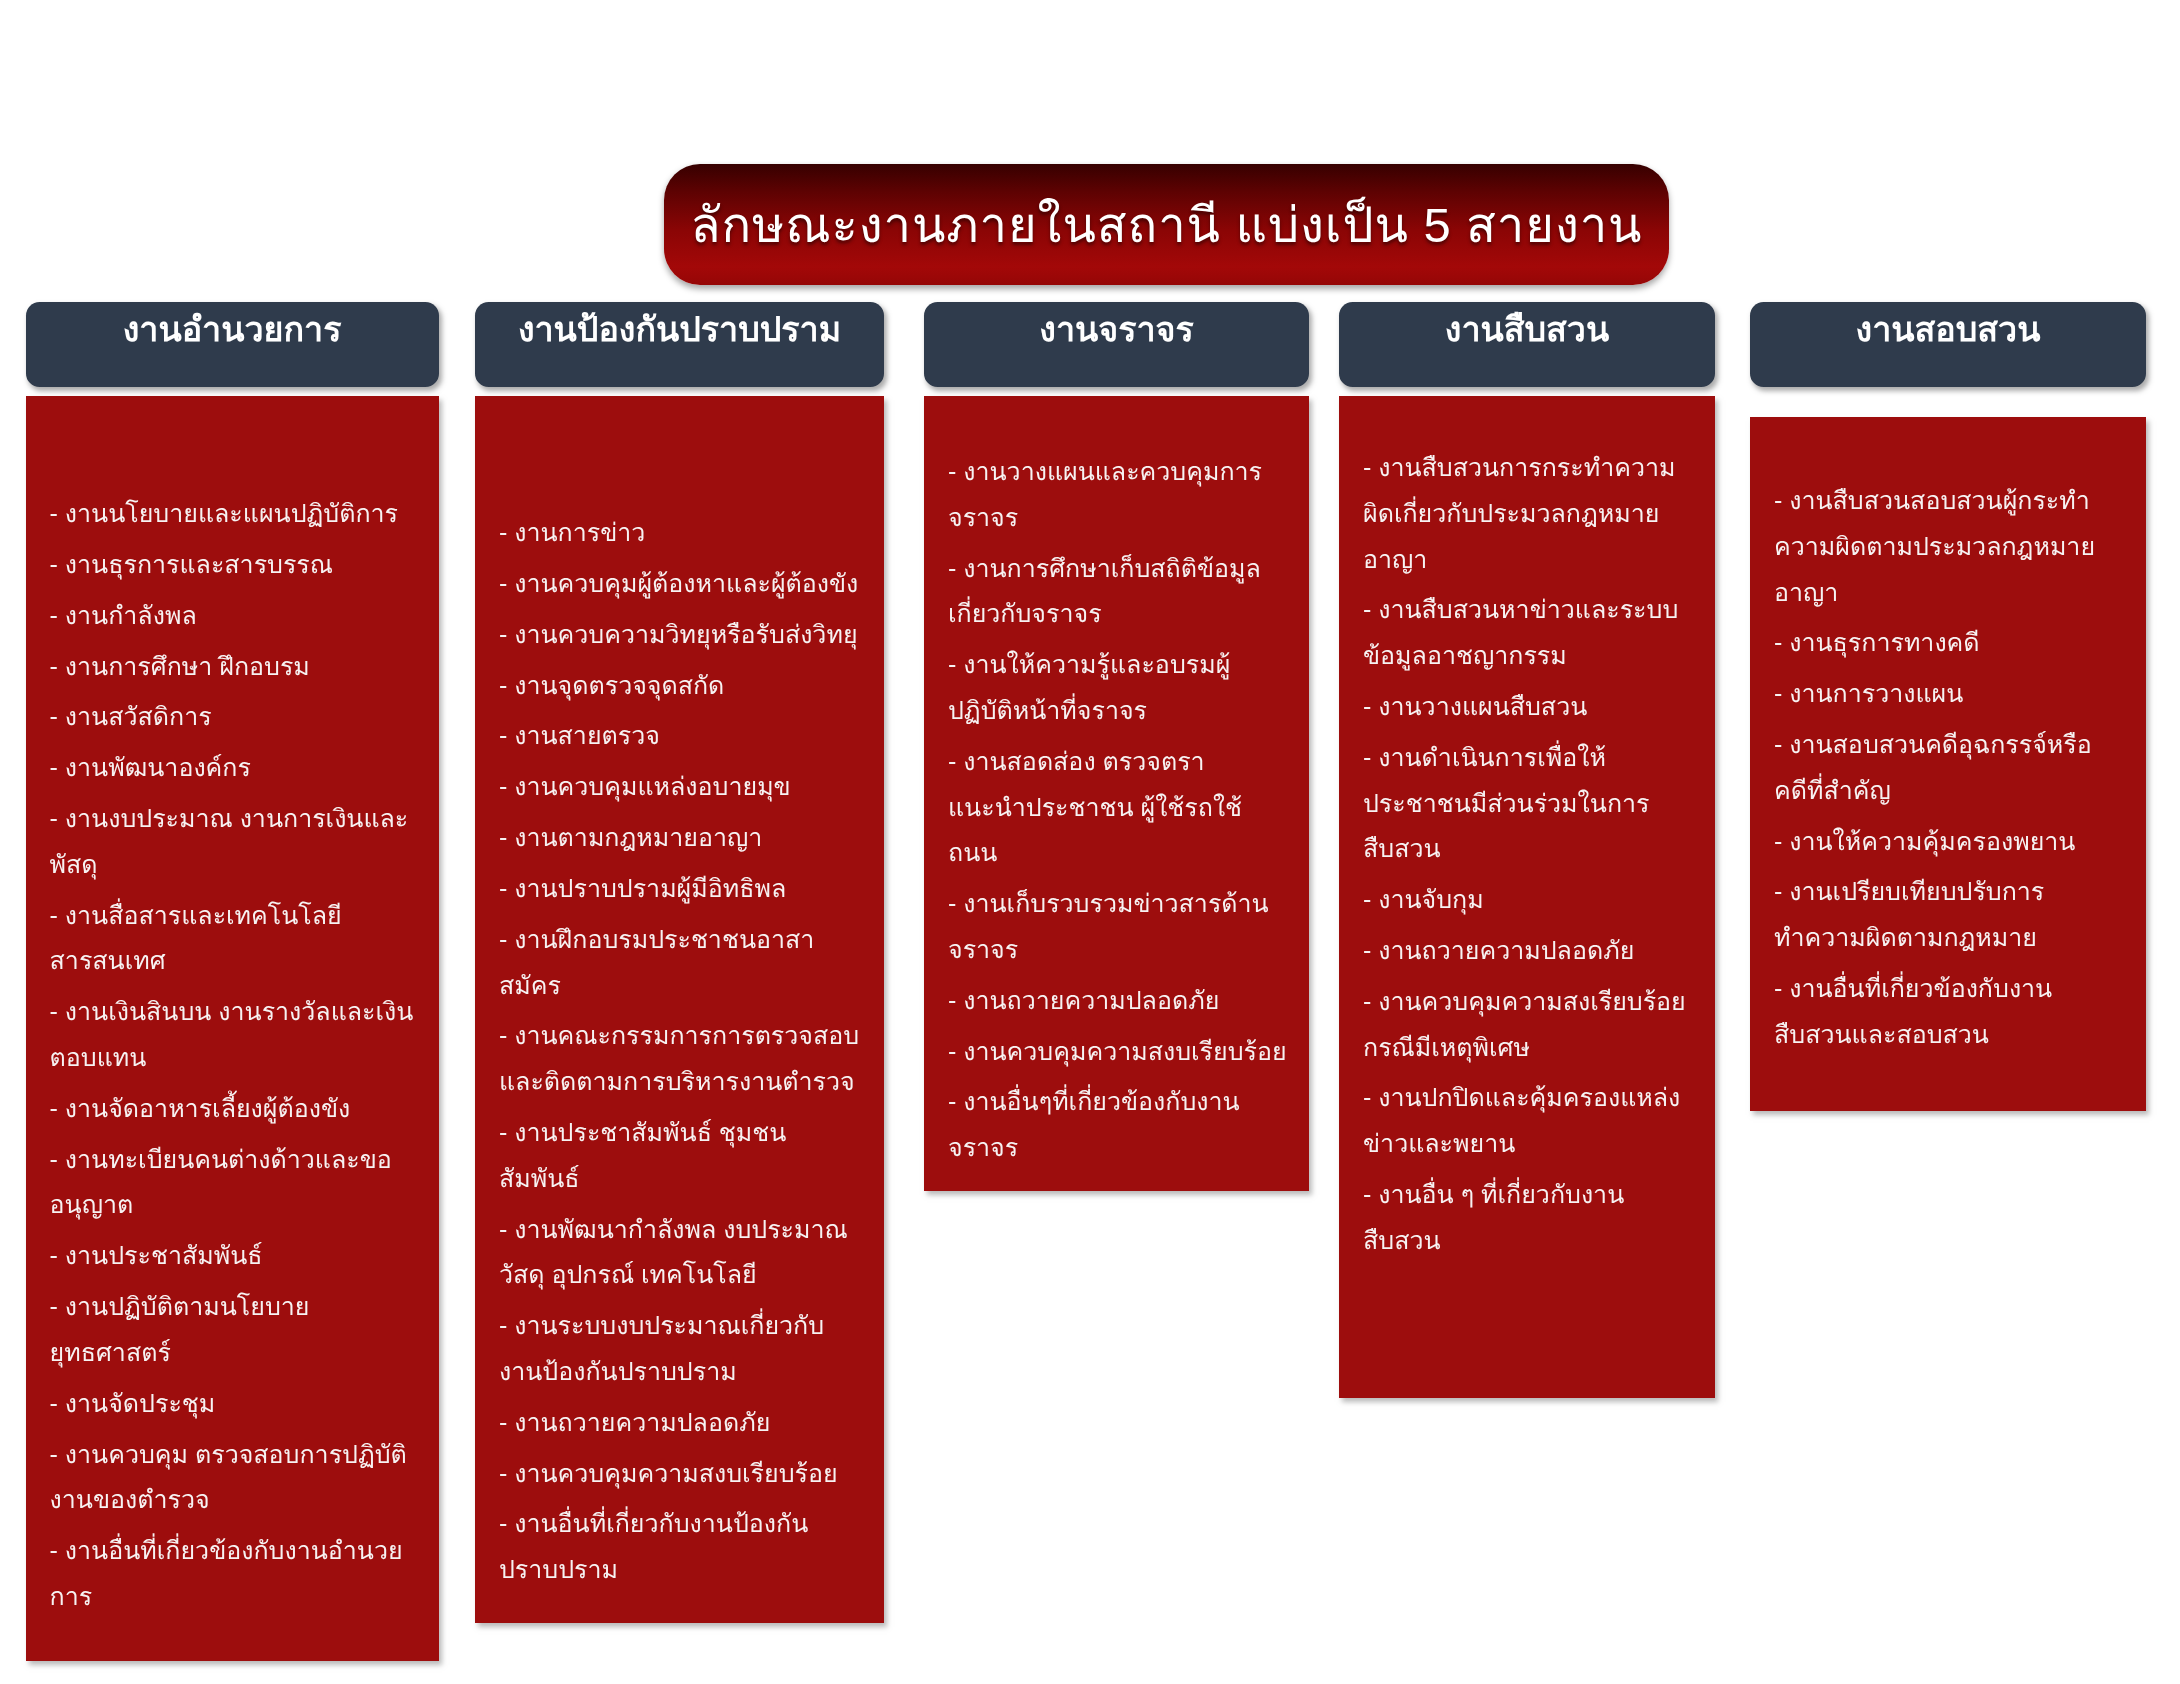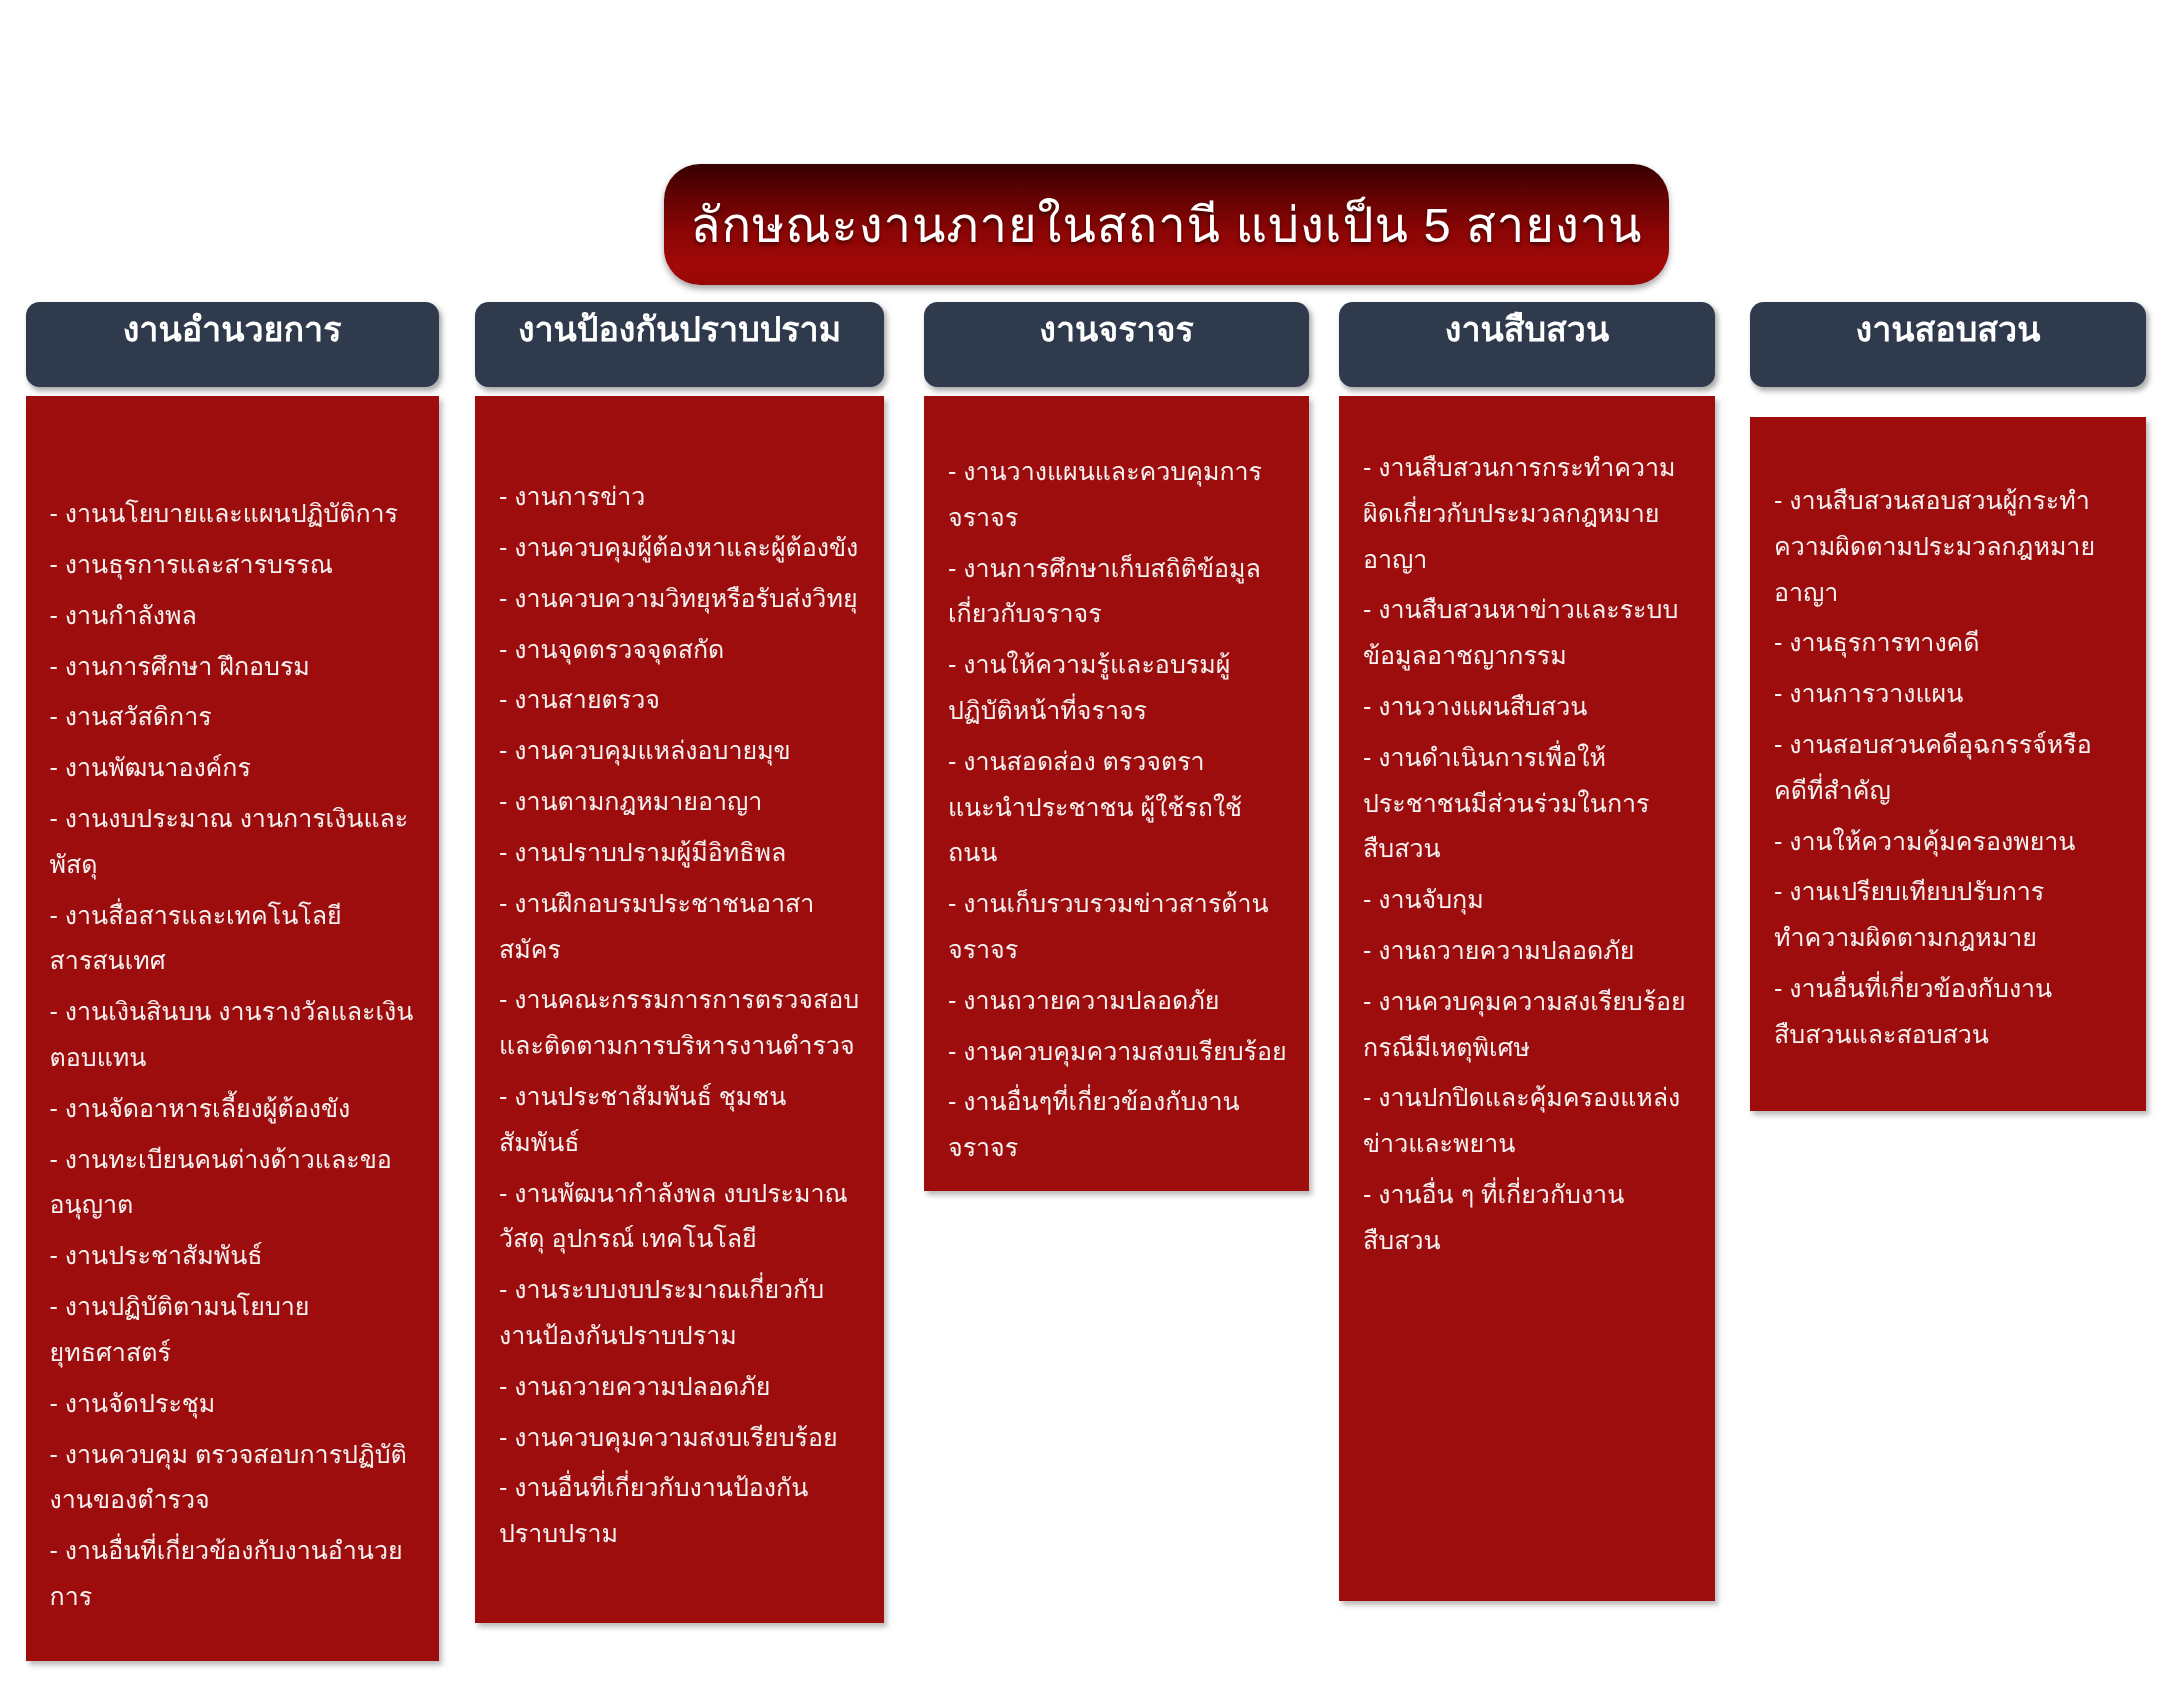--- a/index.html
+++ b/index.html
@@ -76,27 +76,27 @@
     font-size: 25px;
     line-height: 1.83;
     font-weight: 500;
   }
 
   
   .col-1 { left: 25.6px;   width: 413px; }
   .col-1 .col-body { height: 1265px; padding-top: 95px; }
 
   .col-2 { left: 475px;  width: 409px; }
-  .col-2 .col-body { height: 1227px; padding-top: 78px; }
+  .col-2 .col-body { height: 1227px; padding-top: 114px; }
 
   .col-3 { left: 924px; width: 385px; }
   .col-3 .col-body { height: 795px;  padding-top: 53px; }
 
   .col-4 { left: 1339px; width: 376px; }
-  .col-4 .col-body { height: 1205px; padding-top: 49px; }
+  .col-4 .col-body { height: 1002px; padding-top: 49px; }
 
   .col-5 { left: 1750px; width: 396px; }
   .col-5 .col-body { height: 694px;  padding-top: 61px; margin-top: 21px; }
 </style>
 </head>
 <body>
 
 <div class="canvas">
 
   <div class="title-box">

